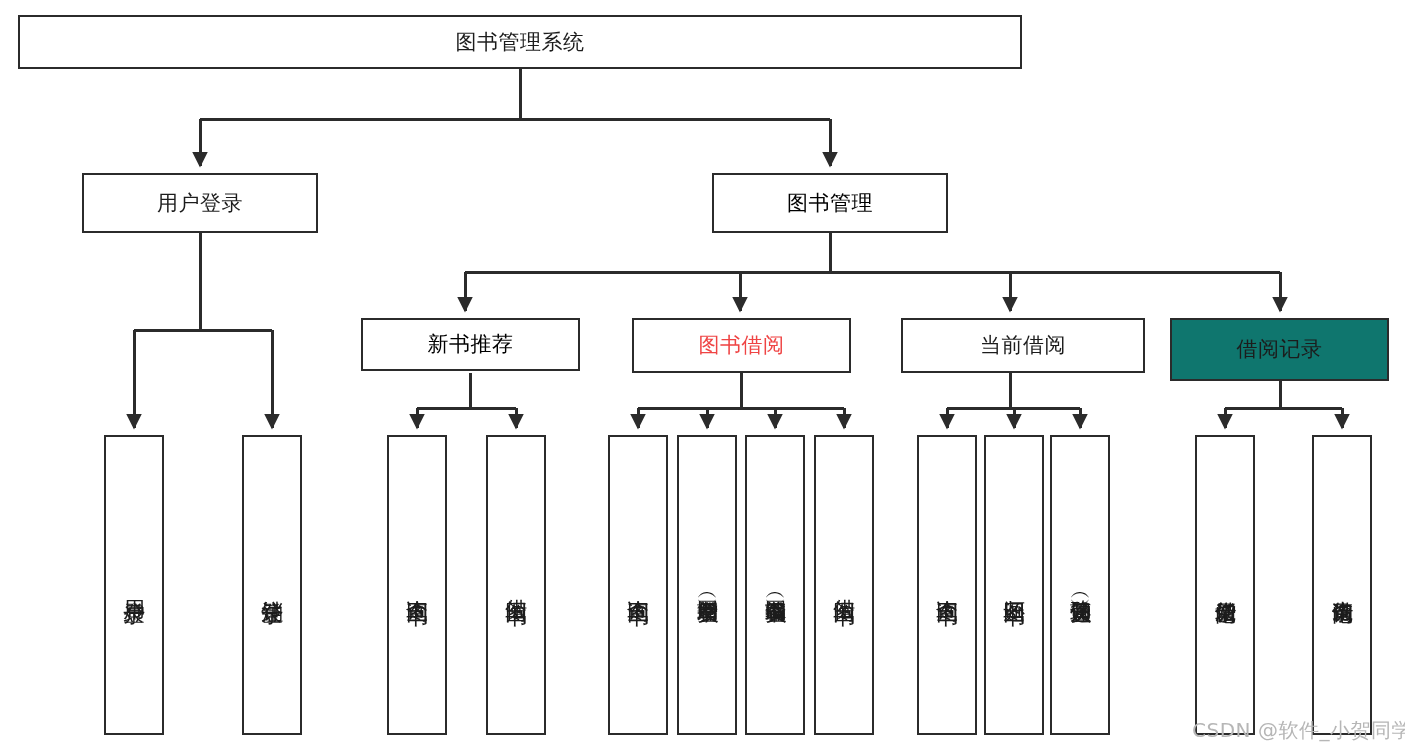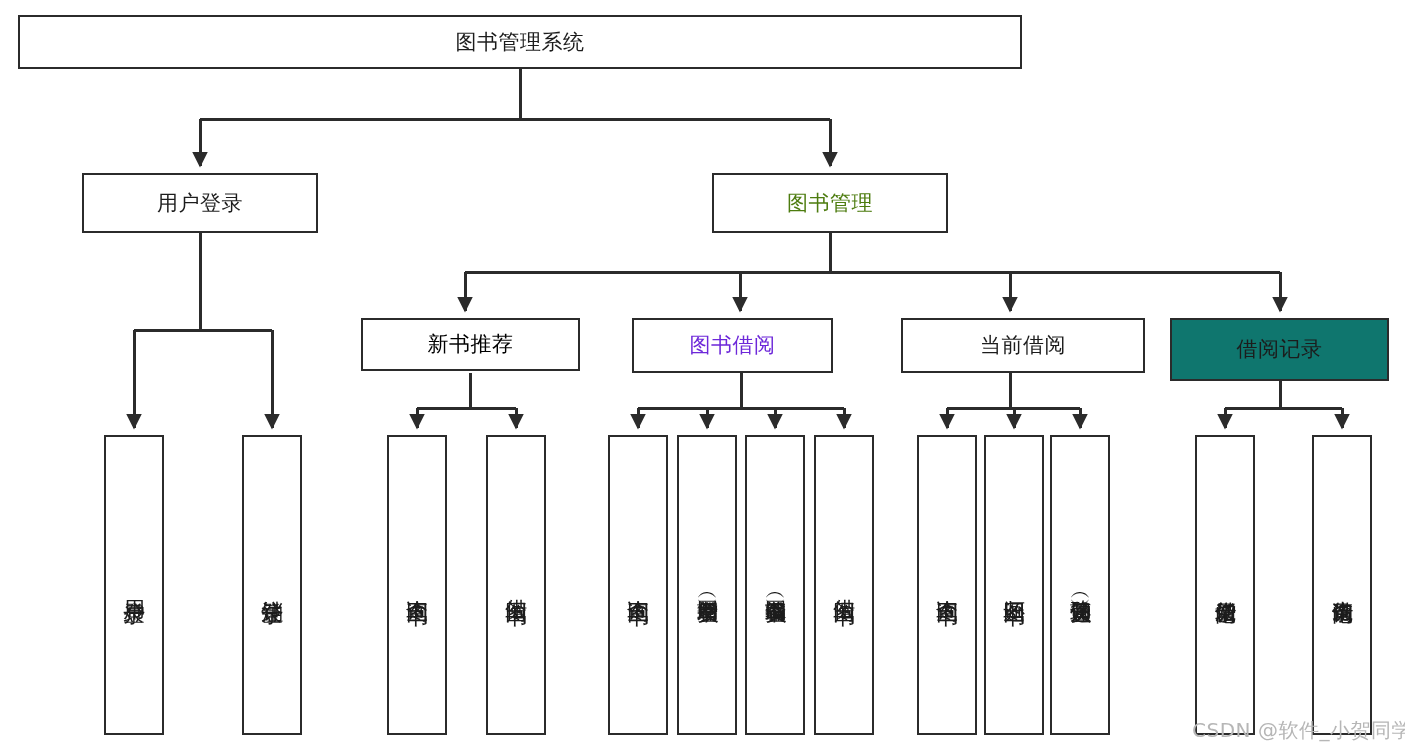--- a/index.html
+++ b/index.html
@@ -131,28 +131,28 @@
     </g>
   </svg>
 
   <div class="node horizontal" style="left: 18px; top: 15px; width: 1004px; height: 54px; border-color: rgb(43, 43, 43); background: rgb(255, 255, 255); color: rgb(28, 28, 28);">
     <span class="label">图书管理系统</span>
   </div>
 
   <div class="node horizontal" style="left: 82px; top: 173px; width: 236px; height: 60px; border-color: rgb(43, 43, 43); background: rgb(255, 255, 255); color: rgb(28, 28, 28);">
     <span class="label">用户登录</span>
   </div>
-  <div class="node horizontal" style="left: 712px; top: 173px; width: 236px; height: 60px; border-color: rgb(43, 43, 43); background: rgb(255, 255, 255); color: #4d7c0f;">
+  <div class="node horizontal" style="left: 712px; top: 173px; width: 236px; height: 60px; border-color: rgb(43, 43, 43); background: rgb(255, 255, 255); color: #000000;">
     <span class="label">图书管理</span>
   </div>
 
   <div class="node horizontal" style="left: 361px; top: 318px; width: 219px; height: 53px; border-color: rgb(43, 43, 43); background: rgb(255, 255, 255); color: #000000;">
     <span class="label">新书推荐</span>
   </div>
-  <div class="node horizontal" style="left: 632px; top: 318px; width: 201px; height: 55px; border-color: rgb(43, 43, 43); background: rgb(255, 255, 255); color: #6d28d9;">
+  <div class="node horizontal" style="left: 632px; top: 318px; width: 219px; height: 55px; border-color: rgb(43, 43, 43); background: rgb(255, 255, 255); color: #ef4444;">
     <span class="label">图书借阅</span>
   </div>
   <div class="node horizontal" style="left: 901px; top: 318px; width: 244px; height: 55px; border-color: rgb(43, 43, 43); background: rgb(255, 255, 255); color: rgb(28, 28, 28);">
     <span class="label">当前借阅</span>
   </div>
   <div class="node horizontal" style="left: 1170px; top: 318px; width: 219px; height: 63px; border-color: rgb(43, 43, 43); background: #0f766e; color: rgb(28, 28, 28);">
     <span class="label">借阅记录</span>
   </div>
 
   <div class="node vertical" style="left: 104px; top: 435px; width: 60px; height: 300px; border-color: rgb(43, 43, 43); background: rgb(255, 255, 255); color: rgb(28, 28, 28);">

